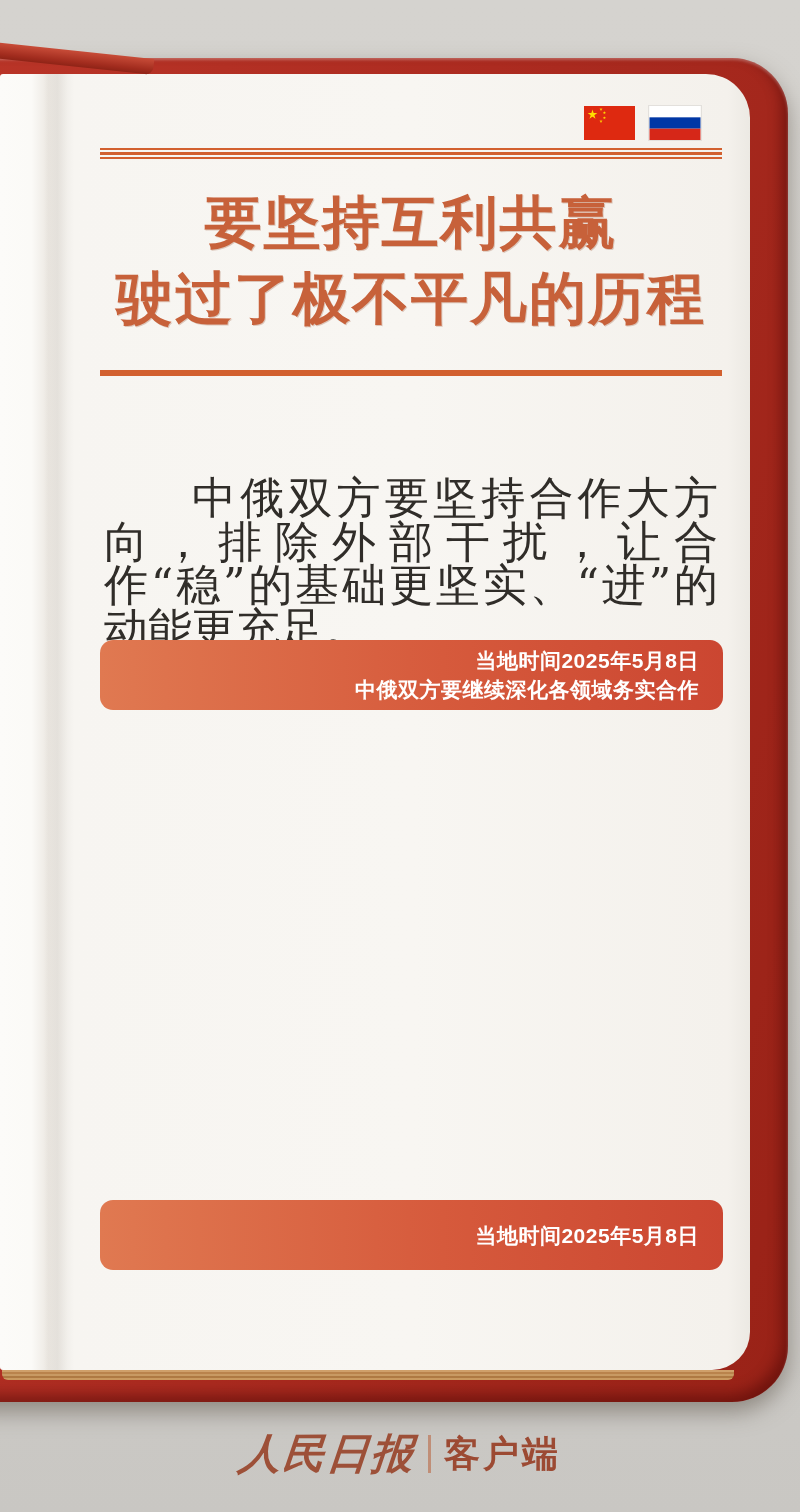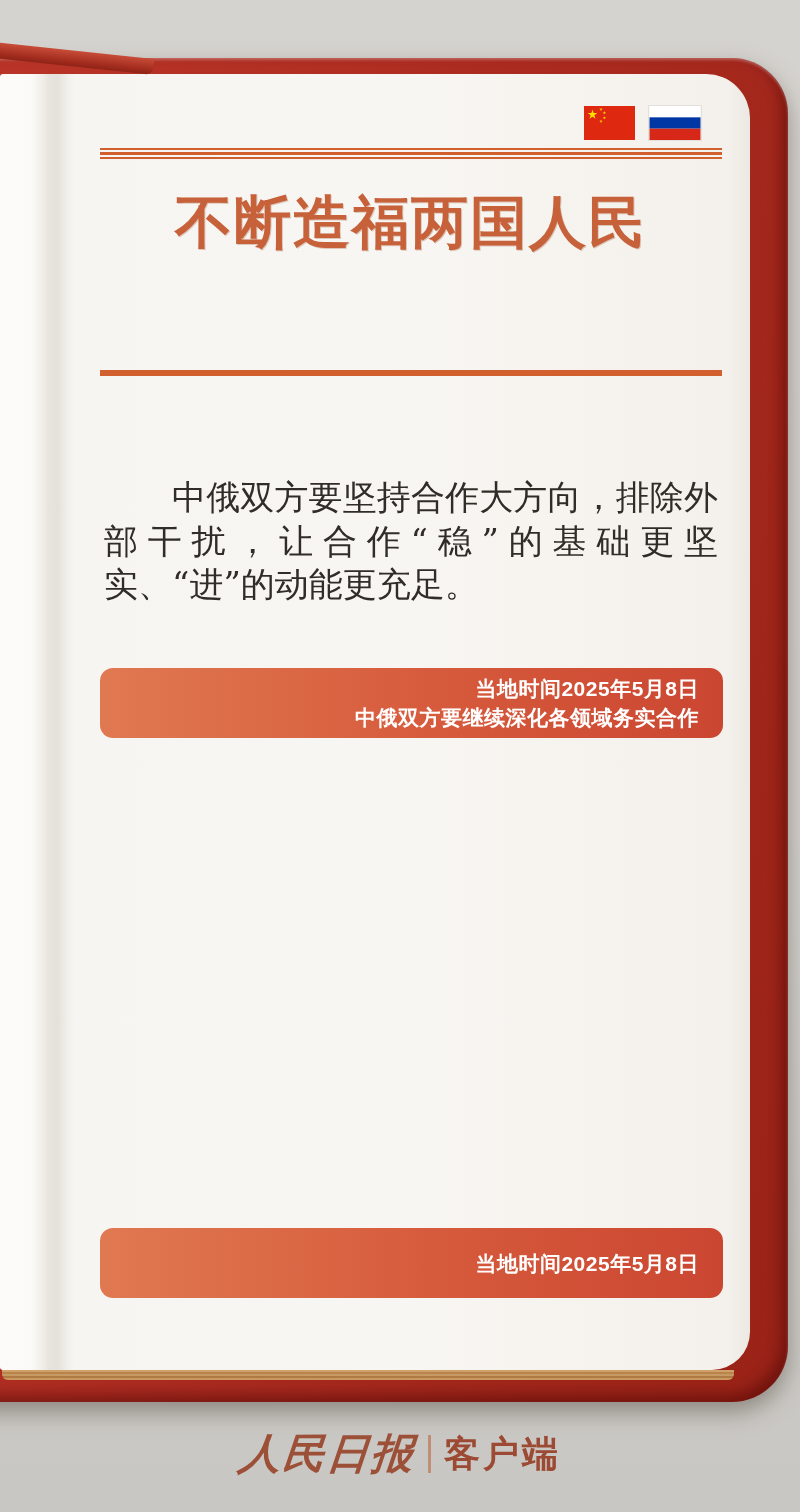--- a/index.html
+++ b/index.html
@@ -40,31 +40,31 @@
 
   
   .title{position:absolute;left:100px;top:110px;width:622px;text-align:center;
     color:#C7613A;font-weight:900;font-size:57px;line-height:76px;letter-spacing:2px;
     font-family:"Liberation Sans","DejaVu Sans",sans-serif;
     text-shadow:1px 1px 0 rgba(140,60,25,.25);}
 
   
   .quote{position:absolute;left:104px;width:614px;margin:0;
     font-family:"DejaVu Serif","Liberation Serif",serif;
-    font-size:34px;line-height:43.5px;color:#302D29;
+    font-size:44px;line-height:43.5px;color:#302D29;
     text-align:justify;text-justify:inter-character;text-indent:2em;}
   .quote1{top:402px;}
   .quote2{top:744px;}
 
   
   .banner{position:absolute;left:100px;width:623px;height:70px;border-radius:13px;
     background:linear-gradient(90deg,#E07951 0%,#D65A3C 55%,#CB4631 100%);
     display:flex;flex-direction:column;justify-content:center;align-items:flex-end;
     padding-right:24px;box-sizing:border-box;color:#FFFFFF;font-weight:bold;
-    font-size:21px;line-height:29px;letter-spacing:.5px;margin-top:28px;}
+    font-size:21px;line-height:29px;letter-spacing:.5px;}
   .banner1{top:566px;}
   .banner2{top:1126px;}
 
   
   .brand{position:absolute;left:0;right:0;top:1426px;display:flex;justify-content:center;align-items:center;gap:13px;}
   .brand-script{font-family:"DejaVu Serif","Liberation Serif",serif;font-style:italic;font-weight:bold;
     font-size:42px;color:#9D5038;letter-spacing:2px;transform:skewX(-5deg);}
   .brand-sep{width:3px;height:38px;background:#C08E77;}
   .brand-suffix{font-family:Liberation Sans, sans-serif;font-weight:800;
     font-size:36px;color:#9C4A33;letter-spacing:3px;}
@@ -96,21 +96,22 @@
         <svg class="flag flag-ru" width="52" height="34" viewBox="0 0 3 2">
           <rect width="3" height="2" fill="#FFFFFF"></rect>
           <rect y="0.6667" width="3" height="0.6667" fill="#0037A5"></rect>
           <rect y="1.3333" width="3" height="0.6667" fill="#D62718"></rect>
         </svg>
       </div>
 
       <div class="rule-triple"></div>
 
       <div class="title">
-        <div>不断造福两国人民</div>
+        <div>要坚持互利共赢</div>
+        <div>驶过了极不平凡的历程</div>
       </div>
 
       <div class="rule-single"></div>
 
       <p class="quote quote1">中俄双方要坚持合作大方向，排除外部干扰，让合作“稳”的基础更坚实、“进”的动能更充足。</p>
 
       <div class="banner banner1">
         <div>当地时间2025年5月8日</div>
         <div>中俄双方要继续深化各领域务实合作</div>
       </div>

